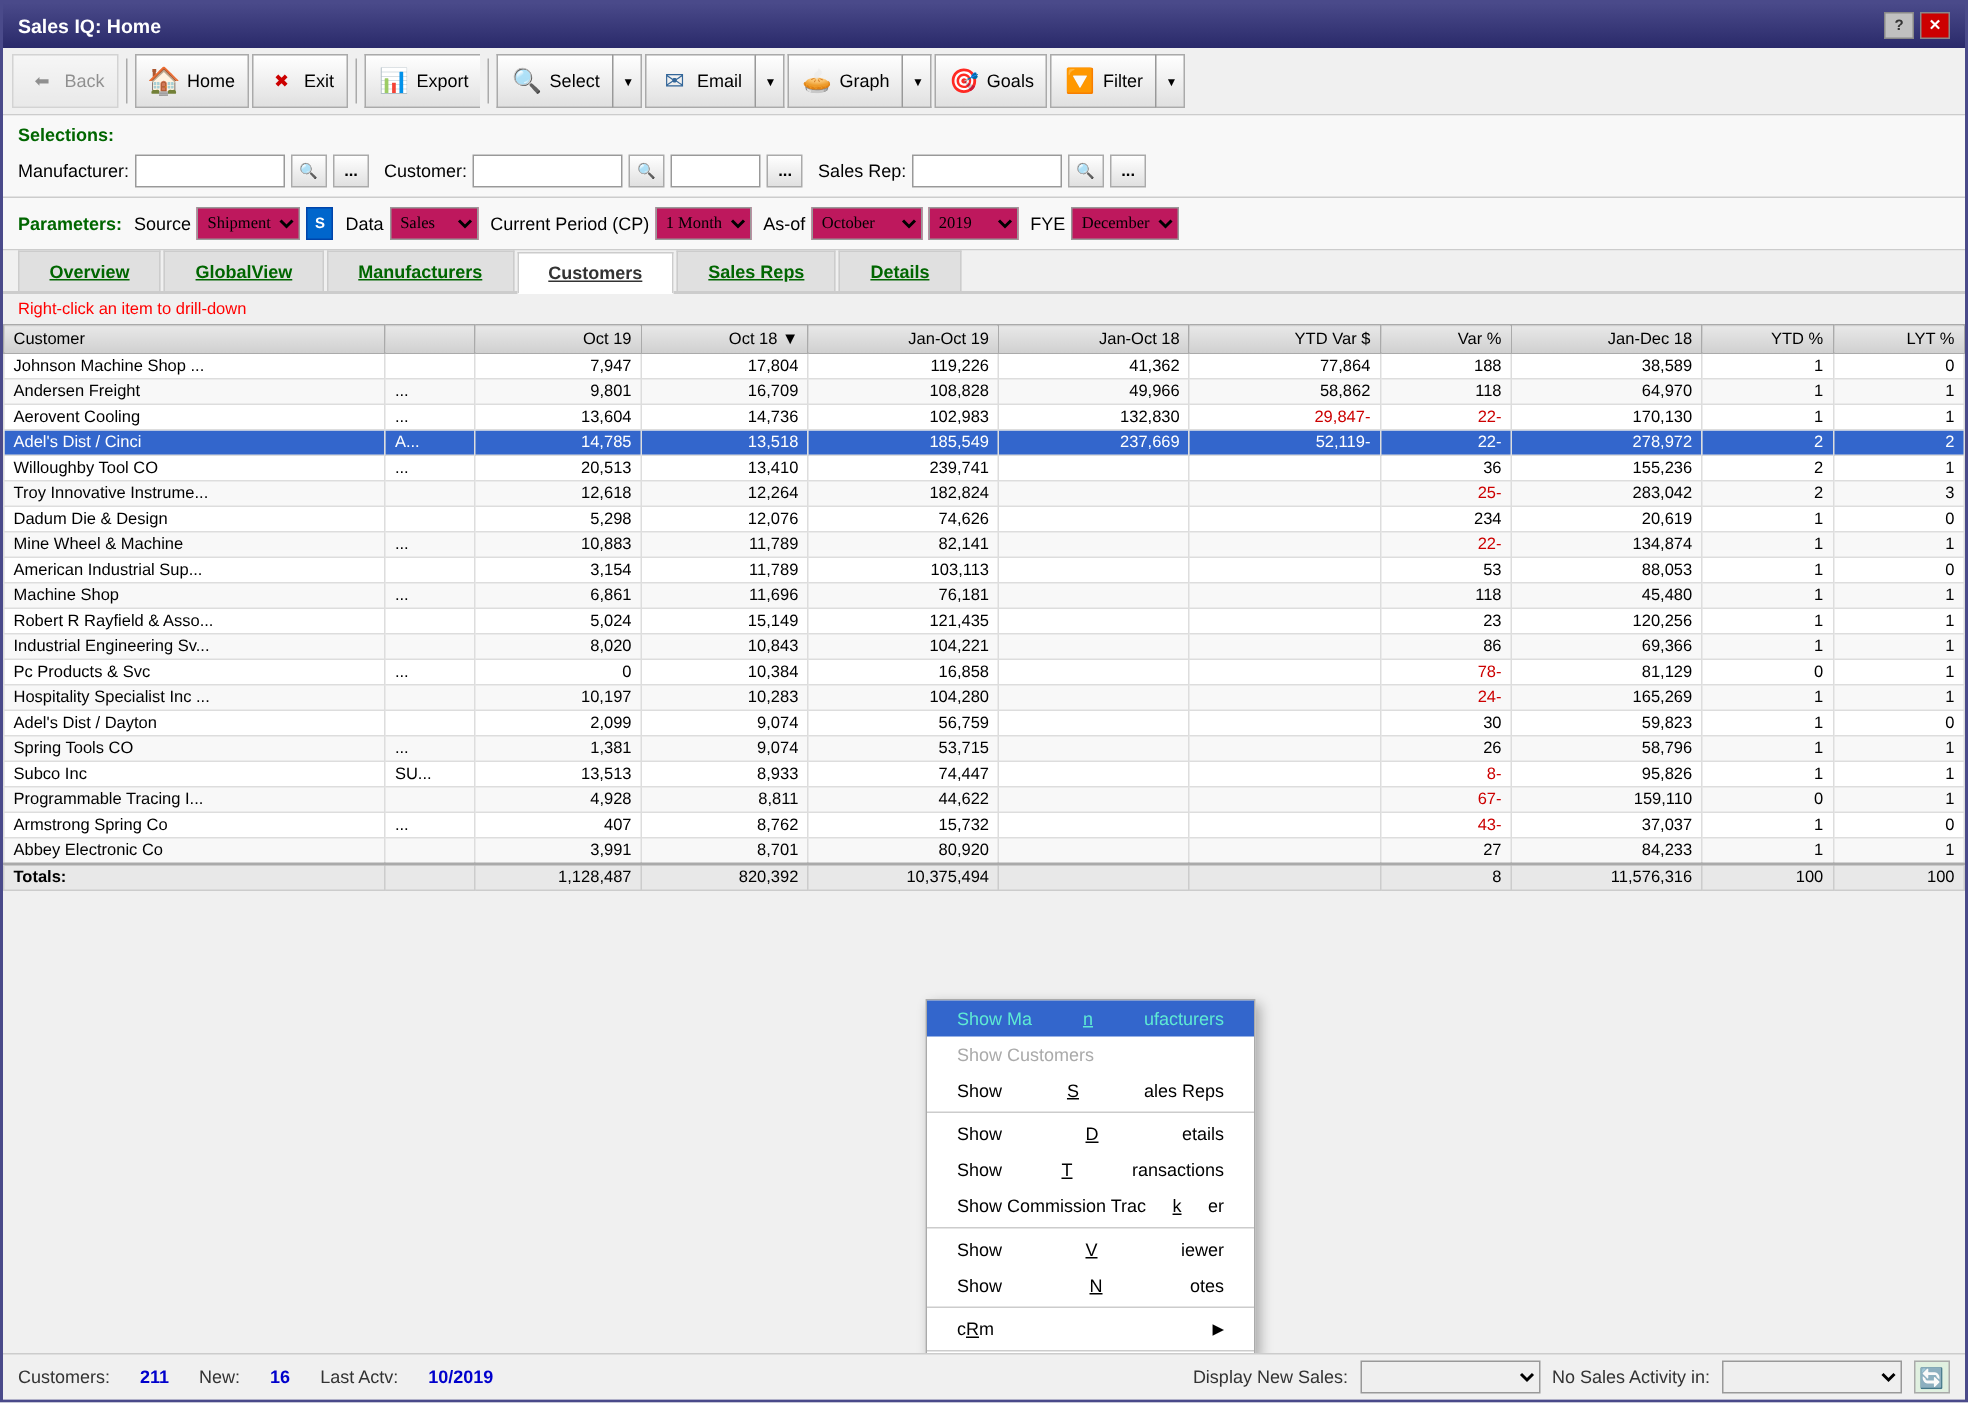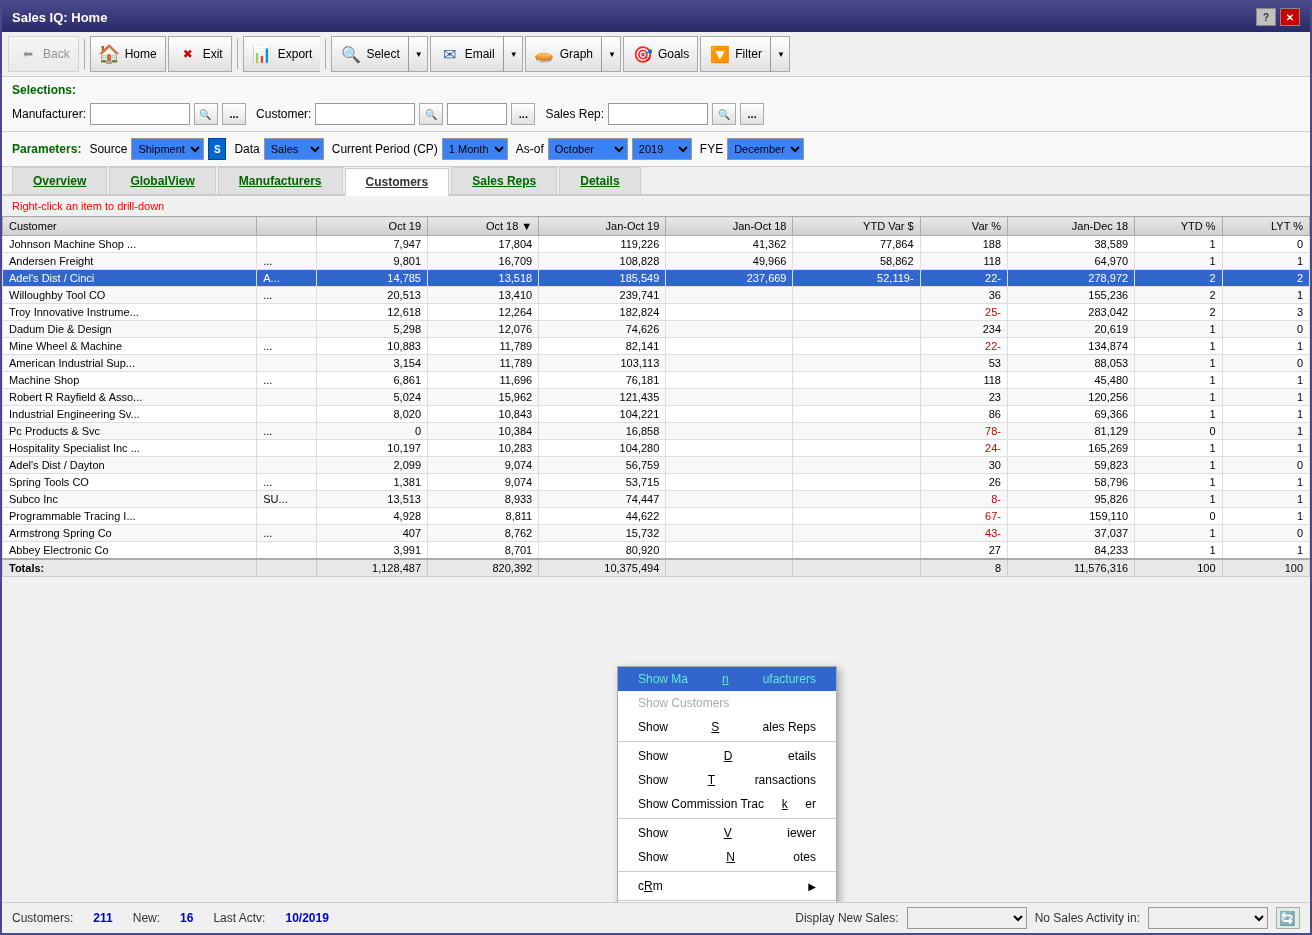--- a/index.html
+++ b/index.html
@@ -31,21 +31,21 @@
     .field-label { font-size: 12px; }
     .field-input { height: 22px; border: 1px solid #999; padding: 1px 3px; font-size: 11px; width: 100px; background: white; }
     .field-input-small { width: 60px; }
     .icon-btn { width: 24px; height: 22px; border: 1px solid #aaa; background: linear-gradient(to bottom, #fff, #e0e0e0); cursor: pointer; display: flex; align-items: center; justify-content: center; font-size: 10px; }
     .dots-btn { width: 24px; height: 22px; border: 1px solid #aaa; background: linear-gradient(to bottom, #fff, #e0e0e0); cursor: pointer; display: flex; align-items: center; justify-content: center; font-size: 11px; font-weight: bold; }
     
     .params-bar { background: #f8f8f8; border-bottom: 1px solid #ccc; padding: 6px 10px; display: flex; align-items: center; gap: 8px; }
     .params-label { color: #006600; font-weight: bold; font-size: 12px; }
     .param-group { display: flex; align-items: center; gap: 4px; }
     .param-label { font-size: 12px; }
-    .param-select { height: 22px; border: 1px solid #999; font-size: 11px; background: #3b82f6; padding: 1px 2px; }
+    .param-select { height: 22px; border: 1px solid #999; font-size: 11px; background: #be185d; padding: 1px 2px; font-family: Liberation Serif, serif; }
     .s-btn { width: 18px; height: 22px; background: #0066cc; color: white; border: 1px solid #0044aa; font-size: 10px; font-weight: bold; display: flex; align-items: center; justify-content: center; cursor: pointer; }
     
     .tabs-bar { background: #f0f0f0; border-bottom: 2px solid #ccc; padding: 0 10px; display: flex; align-items: flex-end; gap: 0; }
     .tab { padding: 6px 20px; border: 1px solid #ccc; border-bottom: none; cursor: pointer; background: #e0e0e0; font-size: 12px; margin-right: 2px; text-decoration: underline; color: #006600; font-weight: bold; }
     .tab.active { background: white; border-bottom: 1px solid white; margin-bottom: -2px; color: #333; }
     
     .content-area { flex: 1; display: flex; flex-direction: column; overflow: hidden; padding: 0; }
     .drill-hint { color: red; font-size: 11px; padding: 4px 10px; }
     
     .table-container { flex: 1; overflow: auto; position: relative; }
@@ -278,20 +278,33 @@
     <td class="number">9,801</td>
     <td class="number">16,709</td>
     <td class="number">108,828</td>
     <td class="number">49,966</td>
     <td class="number">58,862</td>
     <td class="number">118</td>
     <td class="number">64,970</td>
     <td class="number">1</td>
     <td class="number">1</td>
   </tr>
+            <tr>
+    <td>Aerovent Cooling</td>
+    <td>...</td>
+    <td class="number">13,604</td>
+    <td class="number">14,736</td>
+    <td class="number">102,983</td>
+    <td class="number">132,830</td>
+    <td class="number" style="color:#cc0000">29,847-</td>
+    <td class="number" style="color:#cc0000">22-</td>
+    <td class="number">170,130</td>
+    <td class="number">1</td>
+    <td class="number">1</td>
+  </tr>
             <tr class="selected">
     <td>Adel's Dist / Cinci</td>
     <td>A...</td>
     <td class="number">14,785</td>
     <td class="number">13,518</td>
     <td class="number">185,549</td>
     <td class="number">237,669</td>
     <td class="number" style="color:#ffaaaa">52,119-</td>
     <td class="number" style="color:#ffaaaa">22-</td>
     <td class="number">278,972</td>
@@ -373,21 +386,21 @@
     <td class="number"></td>
     <td class="number">118</td>
     <td class="number">45,480</td>
     <td class="number">1</td>
     <td class="number">1</td>
   </tr>
             <tr>
     <td>Robert R Rayfield &amp; Asso...</td>
     <td></td>
     <td class="number">5,024</td>
-    <td class="number">15,962</td>
+    <td class="number">15,149</td>
     <td class="number">121,435</td>
     <td class="number"></td>
     <td class="number"></td>
     <td class="number">23</td>
     <td class="number">120,256</td>
     <td class="number">1</td>
     <td class="number">1</td>
   </tr>
             <tr>
     <td>Industrial Engineering Sv...</td>

